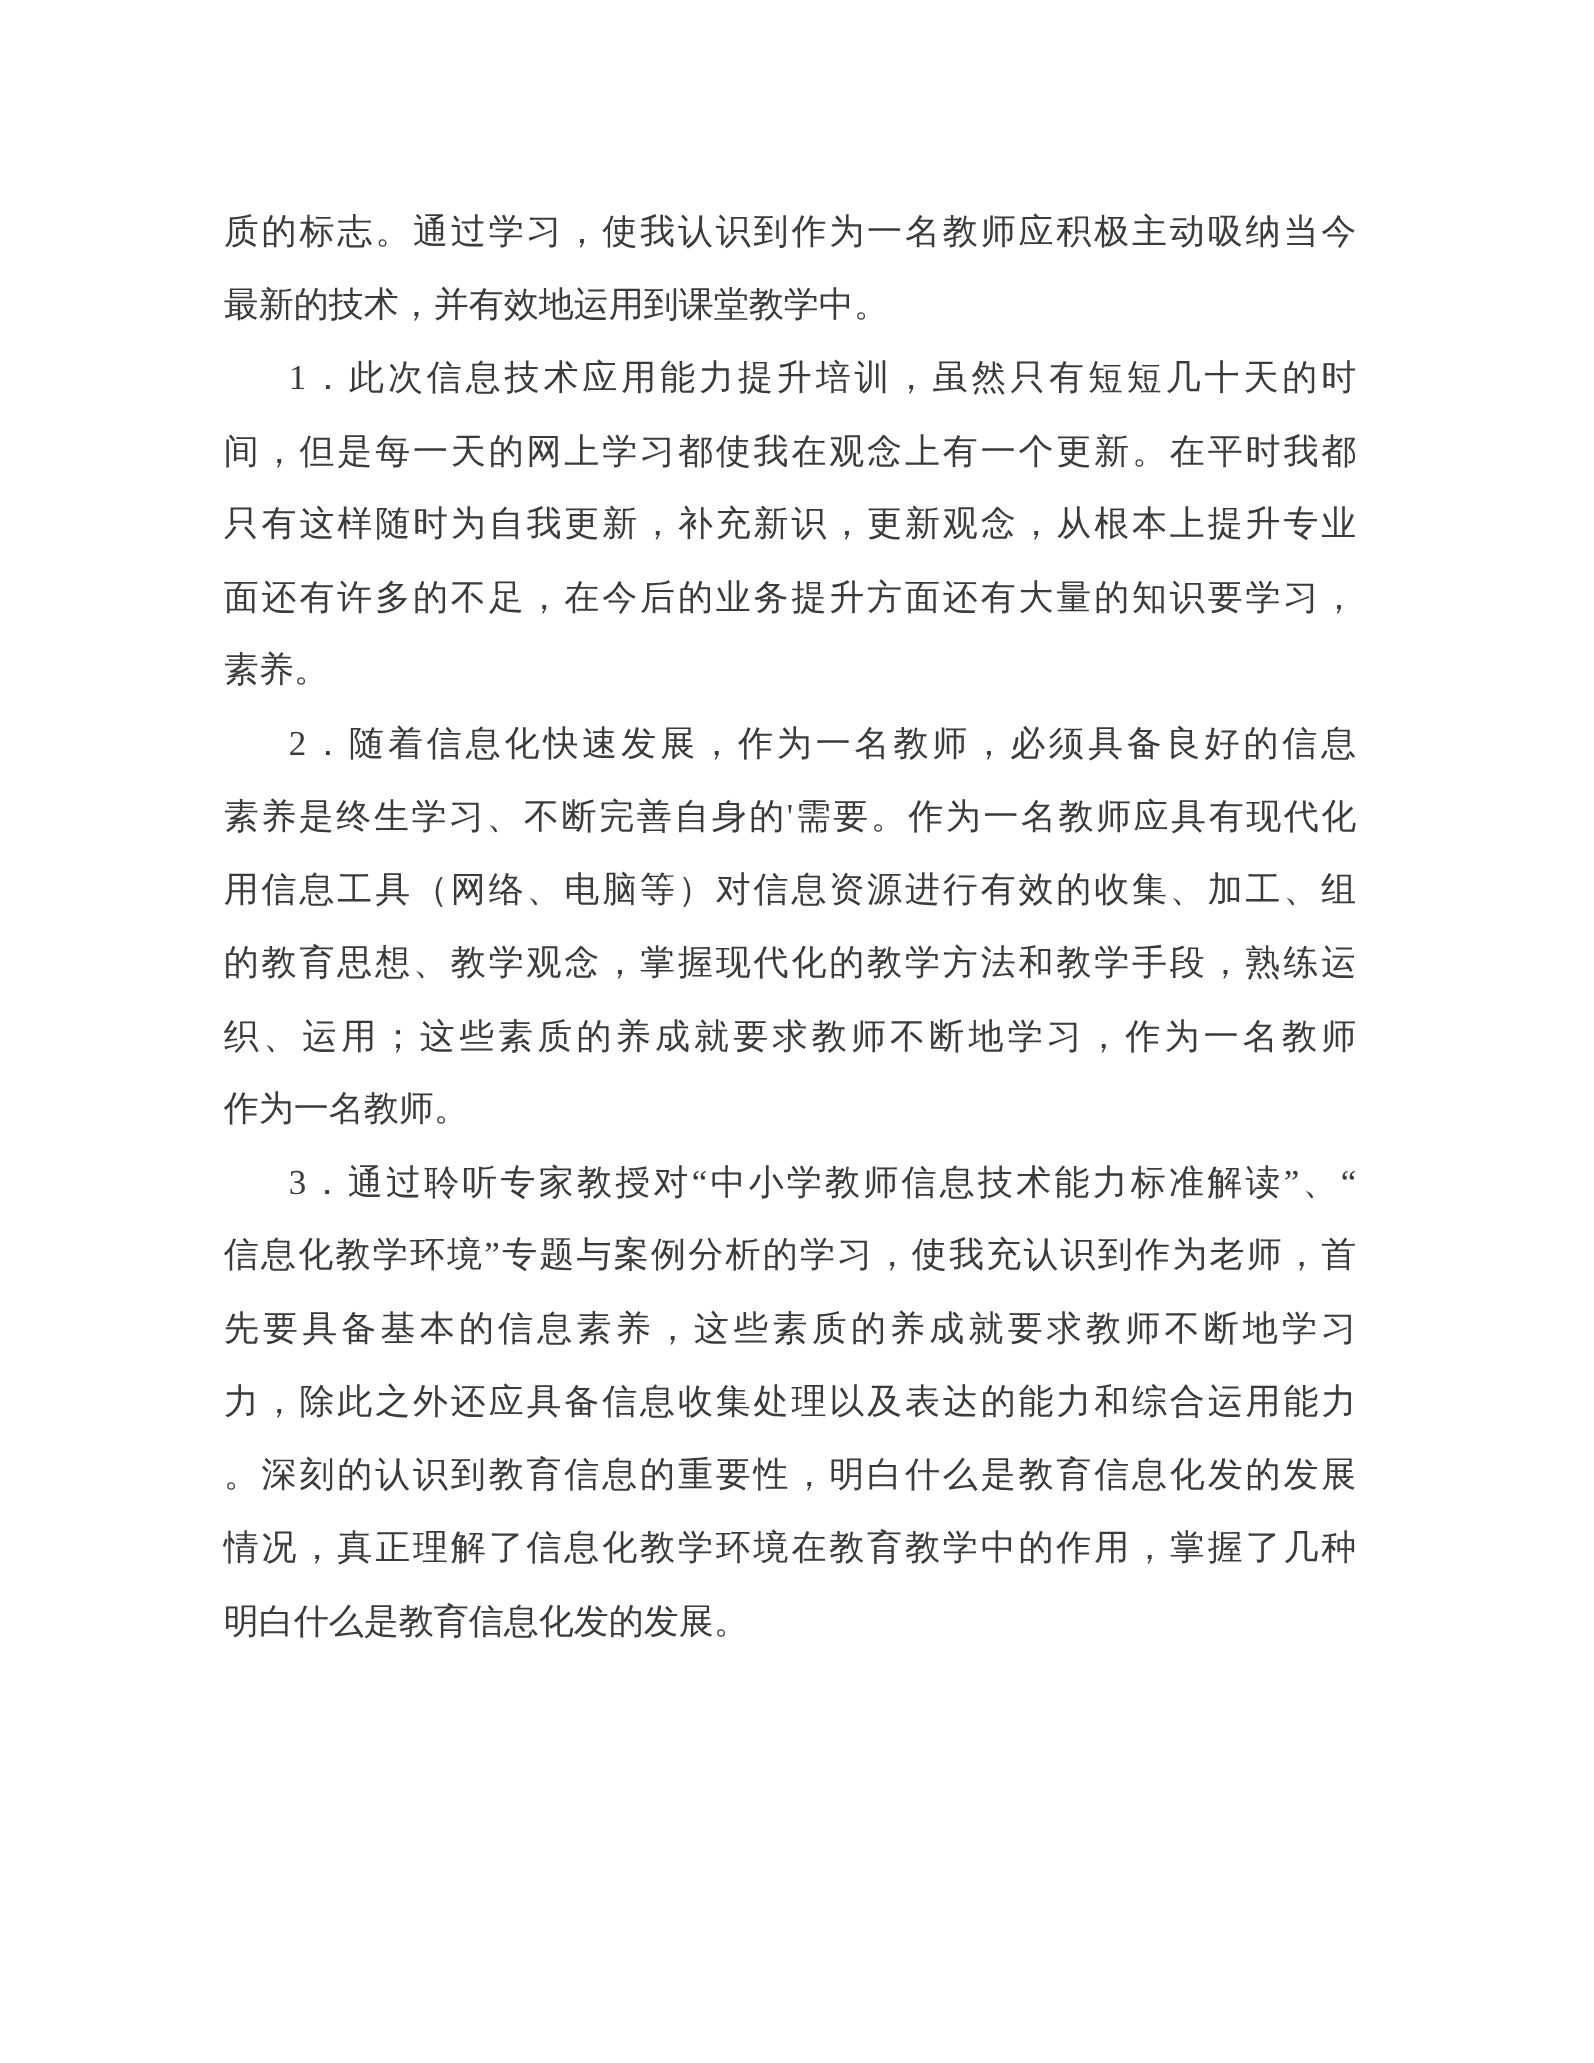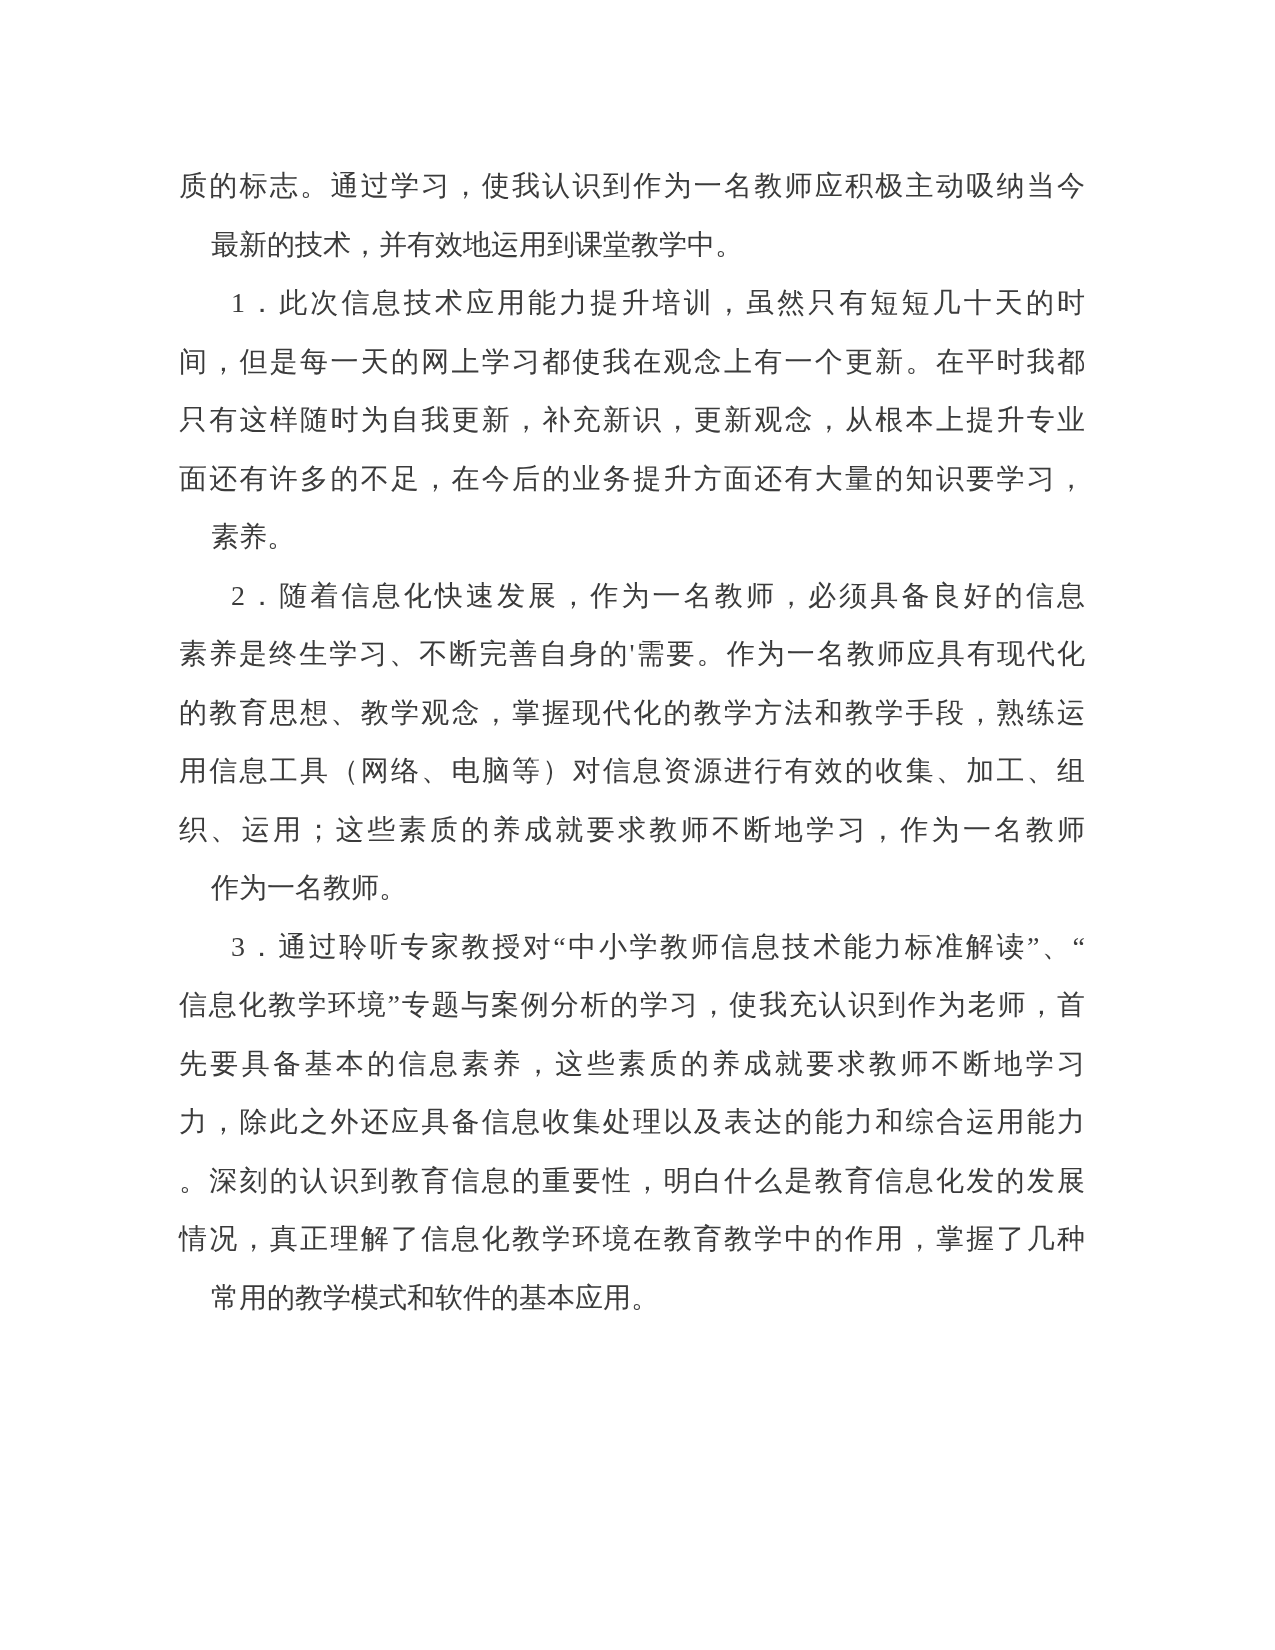--- a/index.html
+++ b/index.html
@@ -26,45 +26,44 @@
     font-weight: 400;
   }
   .line {
     text-align: justify;
     text-align-last: justify;
     word-break: keep-all;
     height: 58.5px;
   }
   .line.para-end {
     text-align-last: left;
-    margin-left: 32px;
   }
   .line.indent {
     text-indent: 52px;
   }
 </style>
 </head>
 <body>
 
 <div class="page" style="background: rgb(255, 255, 255);">
   <div class="text-block" style="color: rgb(59, 59, 59);">
       <div class="line">质的标志。通过学习，使我认识到作为一名教师应积极主动吸纳当今</div>
       <div class="line para-end">最新的技术，并有效地运用到课堂教学中。</div>
       <div class="line indent">1．此次信息技术应用能力提升培训，虽然只有短短几十天的时</div>
       <div class="line">间，但是每一天的网上学习都使我在观念上有一个更新。在平时我都</div>
       <div class="line">只有这样随时为自我更新，补充新识，更新观念，从根本上提升专业</div>
       <div class="line">面还有许多的不足，在今后的业务提升方面还有大量的知识要学习，</div>
       <div class="line para-end">素养。</div>
       <div class="line indent">2．随着信息化快速发展，作为一名教师，必须具备良好的信息</div>
       <div class="line">素养是终生学习、不断完善自身的'需要。作为一名教师应具有现代化</div>
+      <div class="line">用信息工具（网络、电脑等）对信息资源进行有效的收集、加工、组</div>
       <div class="line">的教育思想、教学观念，掌握现代化的教学方法和教学手段，熟练运</div>
-      <div class="line">用信息工具（网络、电脑等）对信息资源进行有效的收集、加工、组</div>
       <div class="line">织、运用；这些素质的养成就要求教师不断地学习，作为一名教师</div>
       <div class="line para-end">作为一名教师。</div>
       <div class="line indent">3．通过聆听专家教授对“中小学教师信息技术能力标准解读”、“</div>
       <div class="line">信息化教学环境”专题与案例分析的学习，使我充认识到作为老师，首</div>
       <div class="line">先要具备基本的信息素养，这些素质的养成就要求教师不断地学习</div>
       <div class="line">力，除此之外还应具备信息收集处理以及表达的能力和综合运用能力</div>
       <div class="line">。深刻的认识到教育信息的重要性，明白什么是教育信息化发的发展</div>
       <div class="line">情况，真正理解了信息化教学环境在教育教学中的作用，掌握了几种</div>
-      <div class="line para-end">常用的教学模式和软件的基本应用。</div>
+      <div class="line para-end">明白什么是教育信息化发的发展。</div>
     </div>
 </div>
 
 </body></html>

